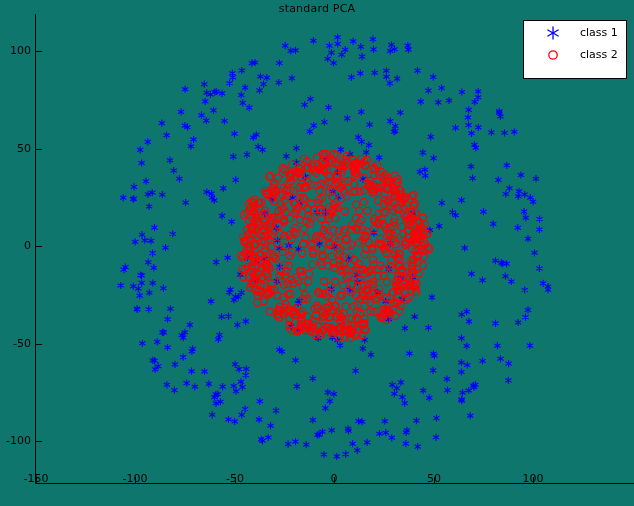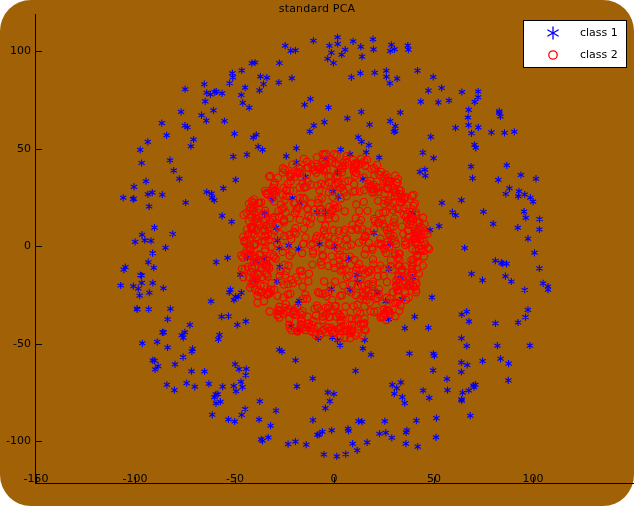--- a/index.html
+++ b/index.html
@@ -10,22 +10,21 @@
   body {
     width: 634px;
     height: 506px;
     font-family: "DejaVu Sans", sans-serif;
     overflow: hidden;
   }
   #figure {
     position: relative;
     width: 634px;
     height: 506px;
-    background: #a16207;
-    border-radius: 31px;
+    background: #0f766e;
   }
   #plot-title {
     position: absolute;
     left: 0;
     top: 2px;
     width: 634px;
     text-align: center;
     font-size: 11px;
     color: #000000;
     letter-spacing: 0.2px;
@@ -82,21 +81,21 @@
     left: 0;
     top: 0;
     width: 634px;
     height: 506px;
   }
   #legend-box {
     position: absolute;
     left: 523px;
     top: 20px;
     width: 104px;
-    height: 48px;
+    height: 59px;
     border: 1px solid #000000;
     background: #ffffff;
     box-sizing: border-box;
     padding-left: 16px;
   }
   .legend-row {
     position: absolute;
     left: 0;
     width: 104px;
     height: 22px;

